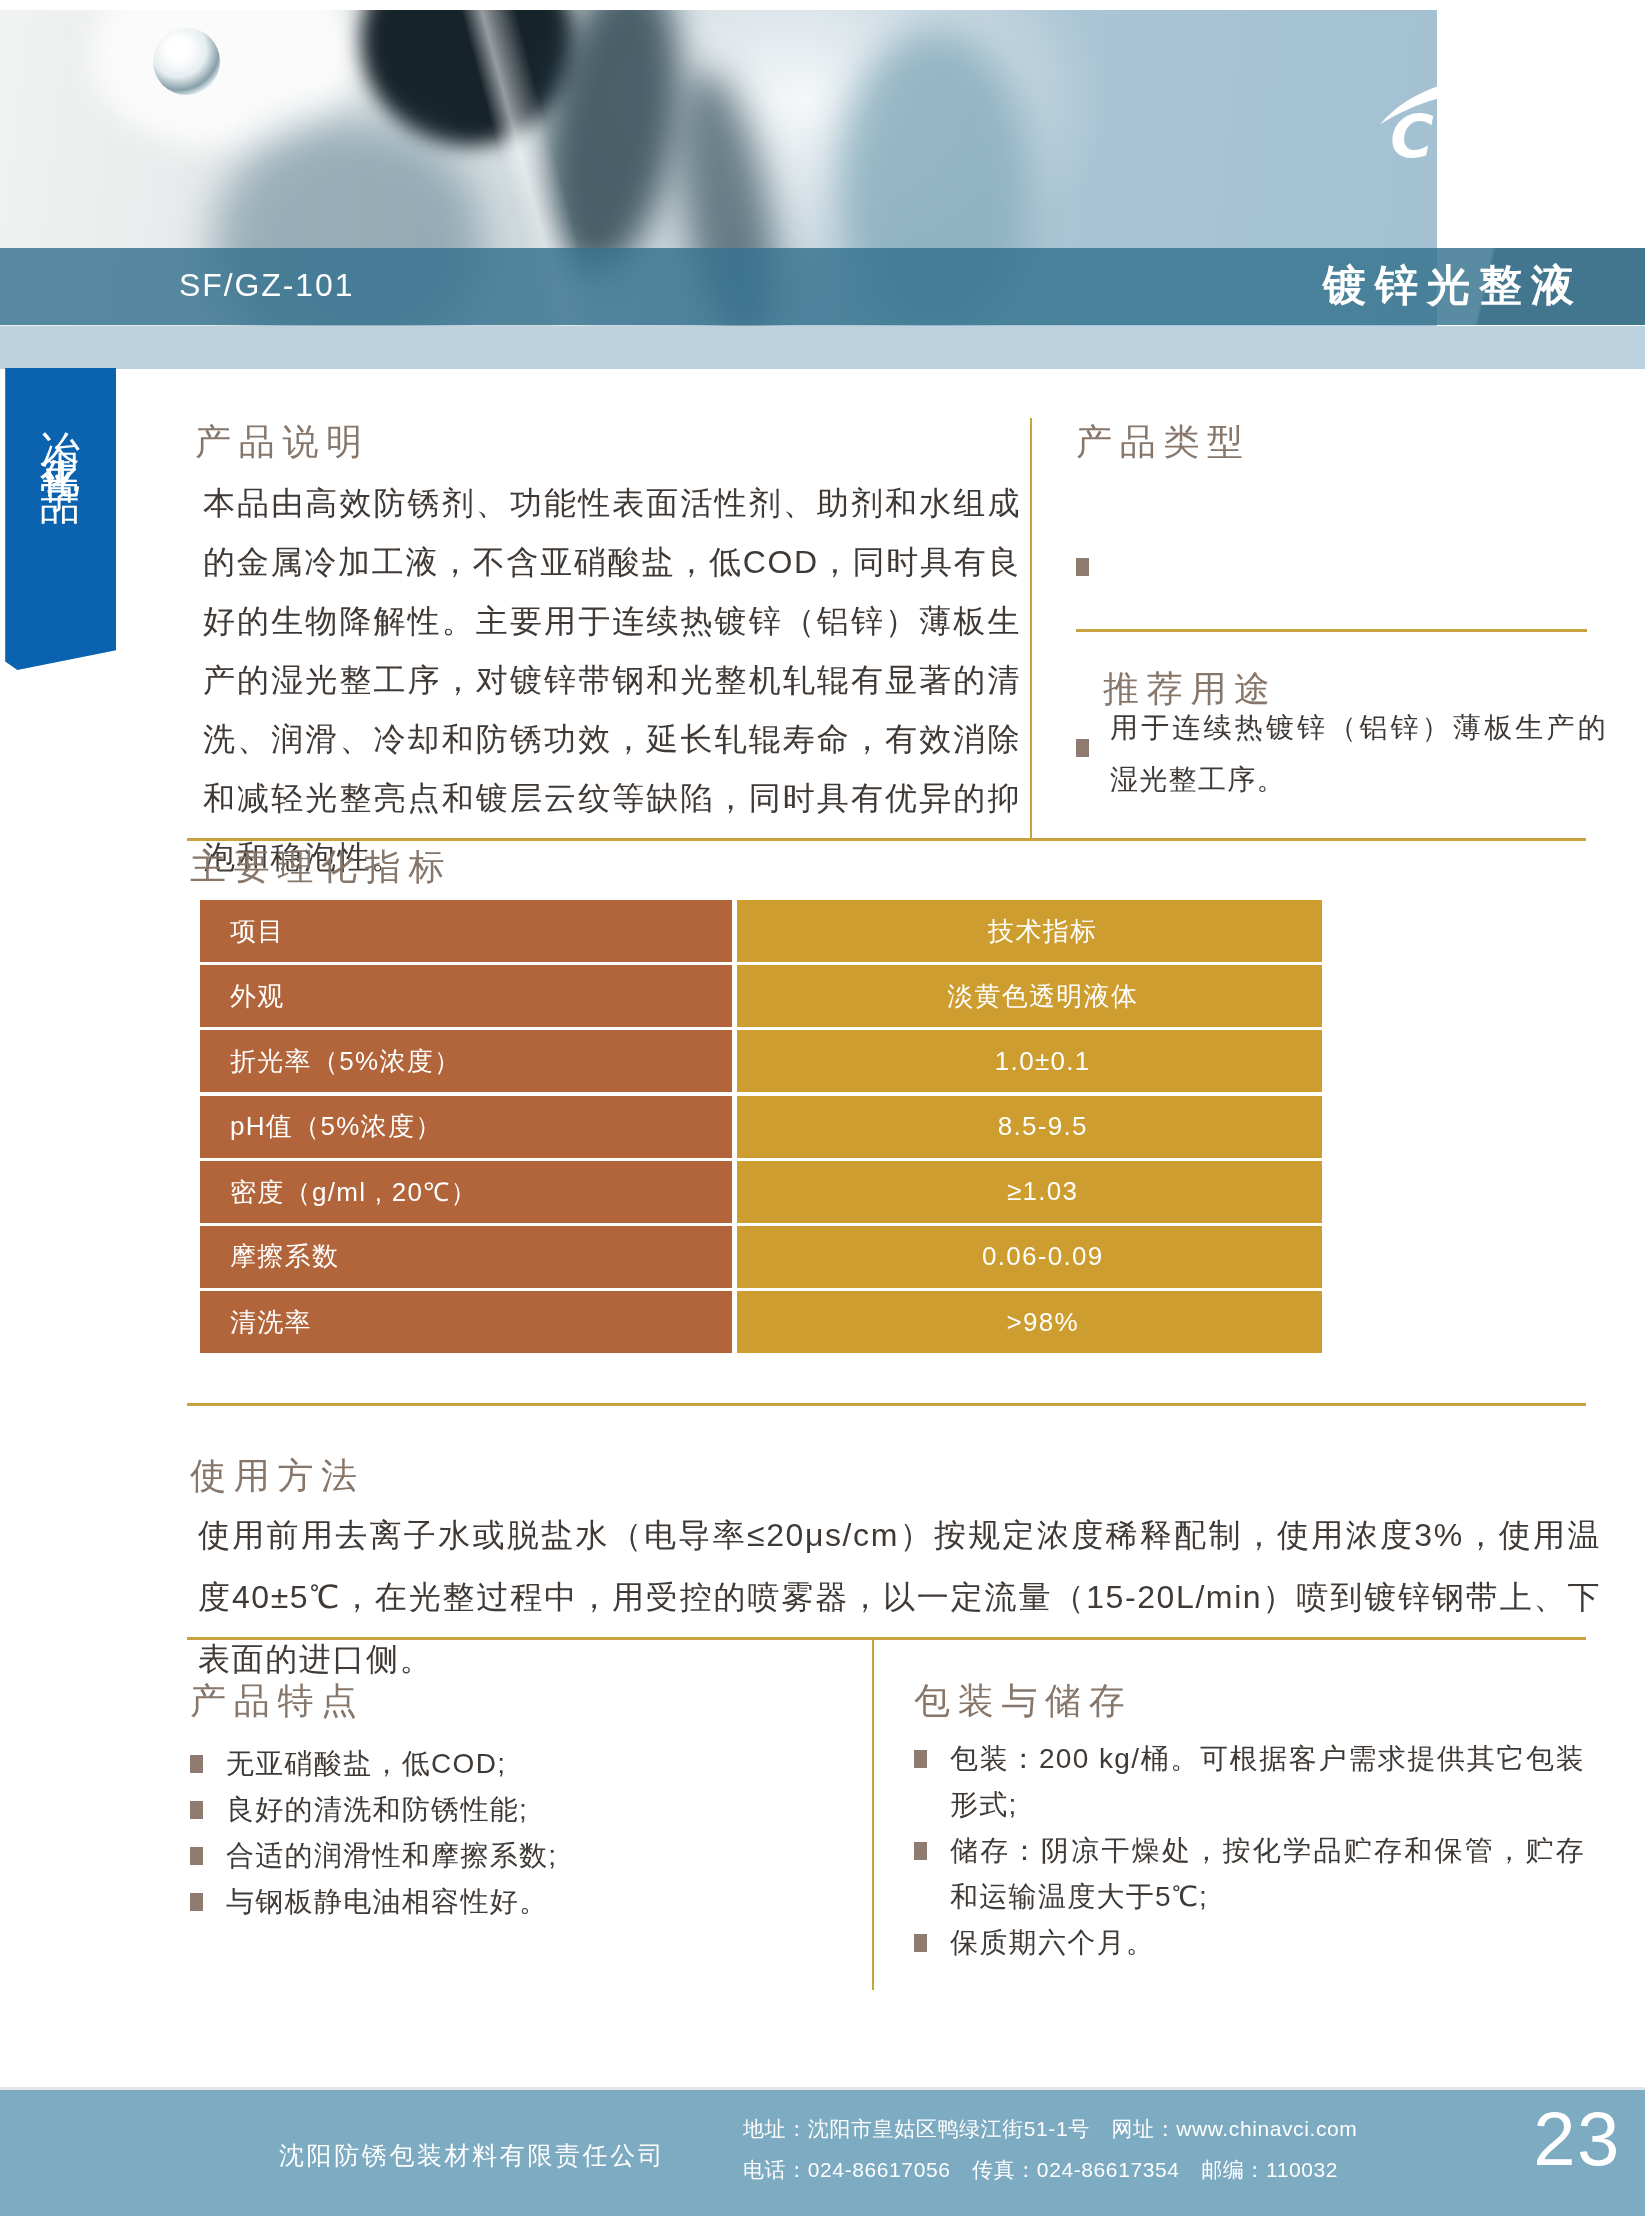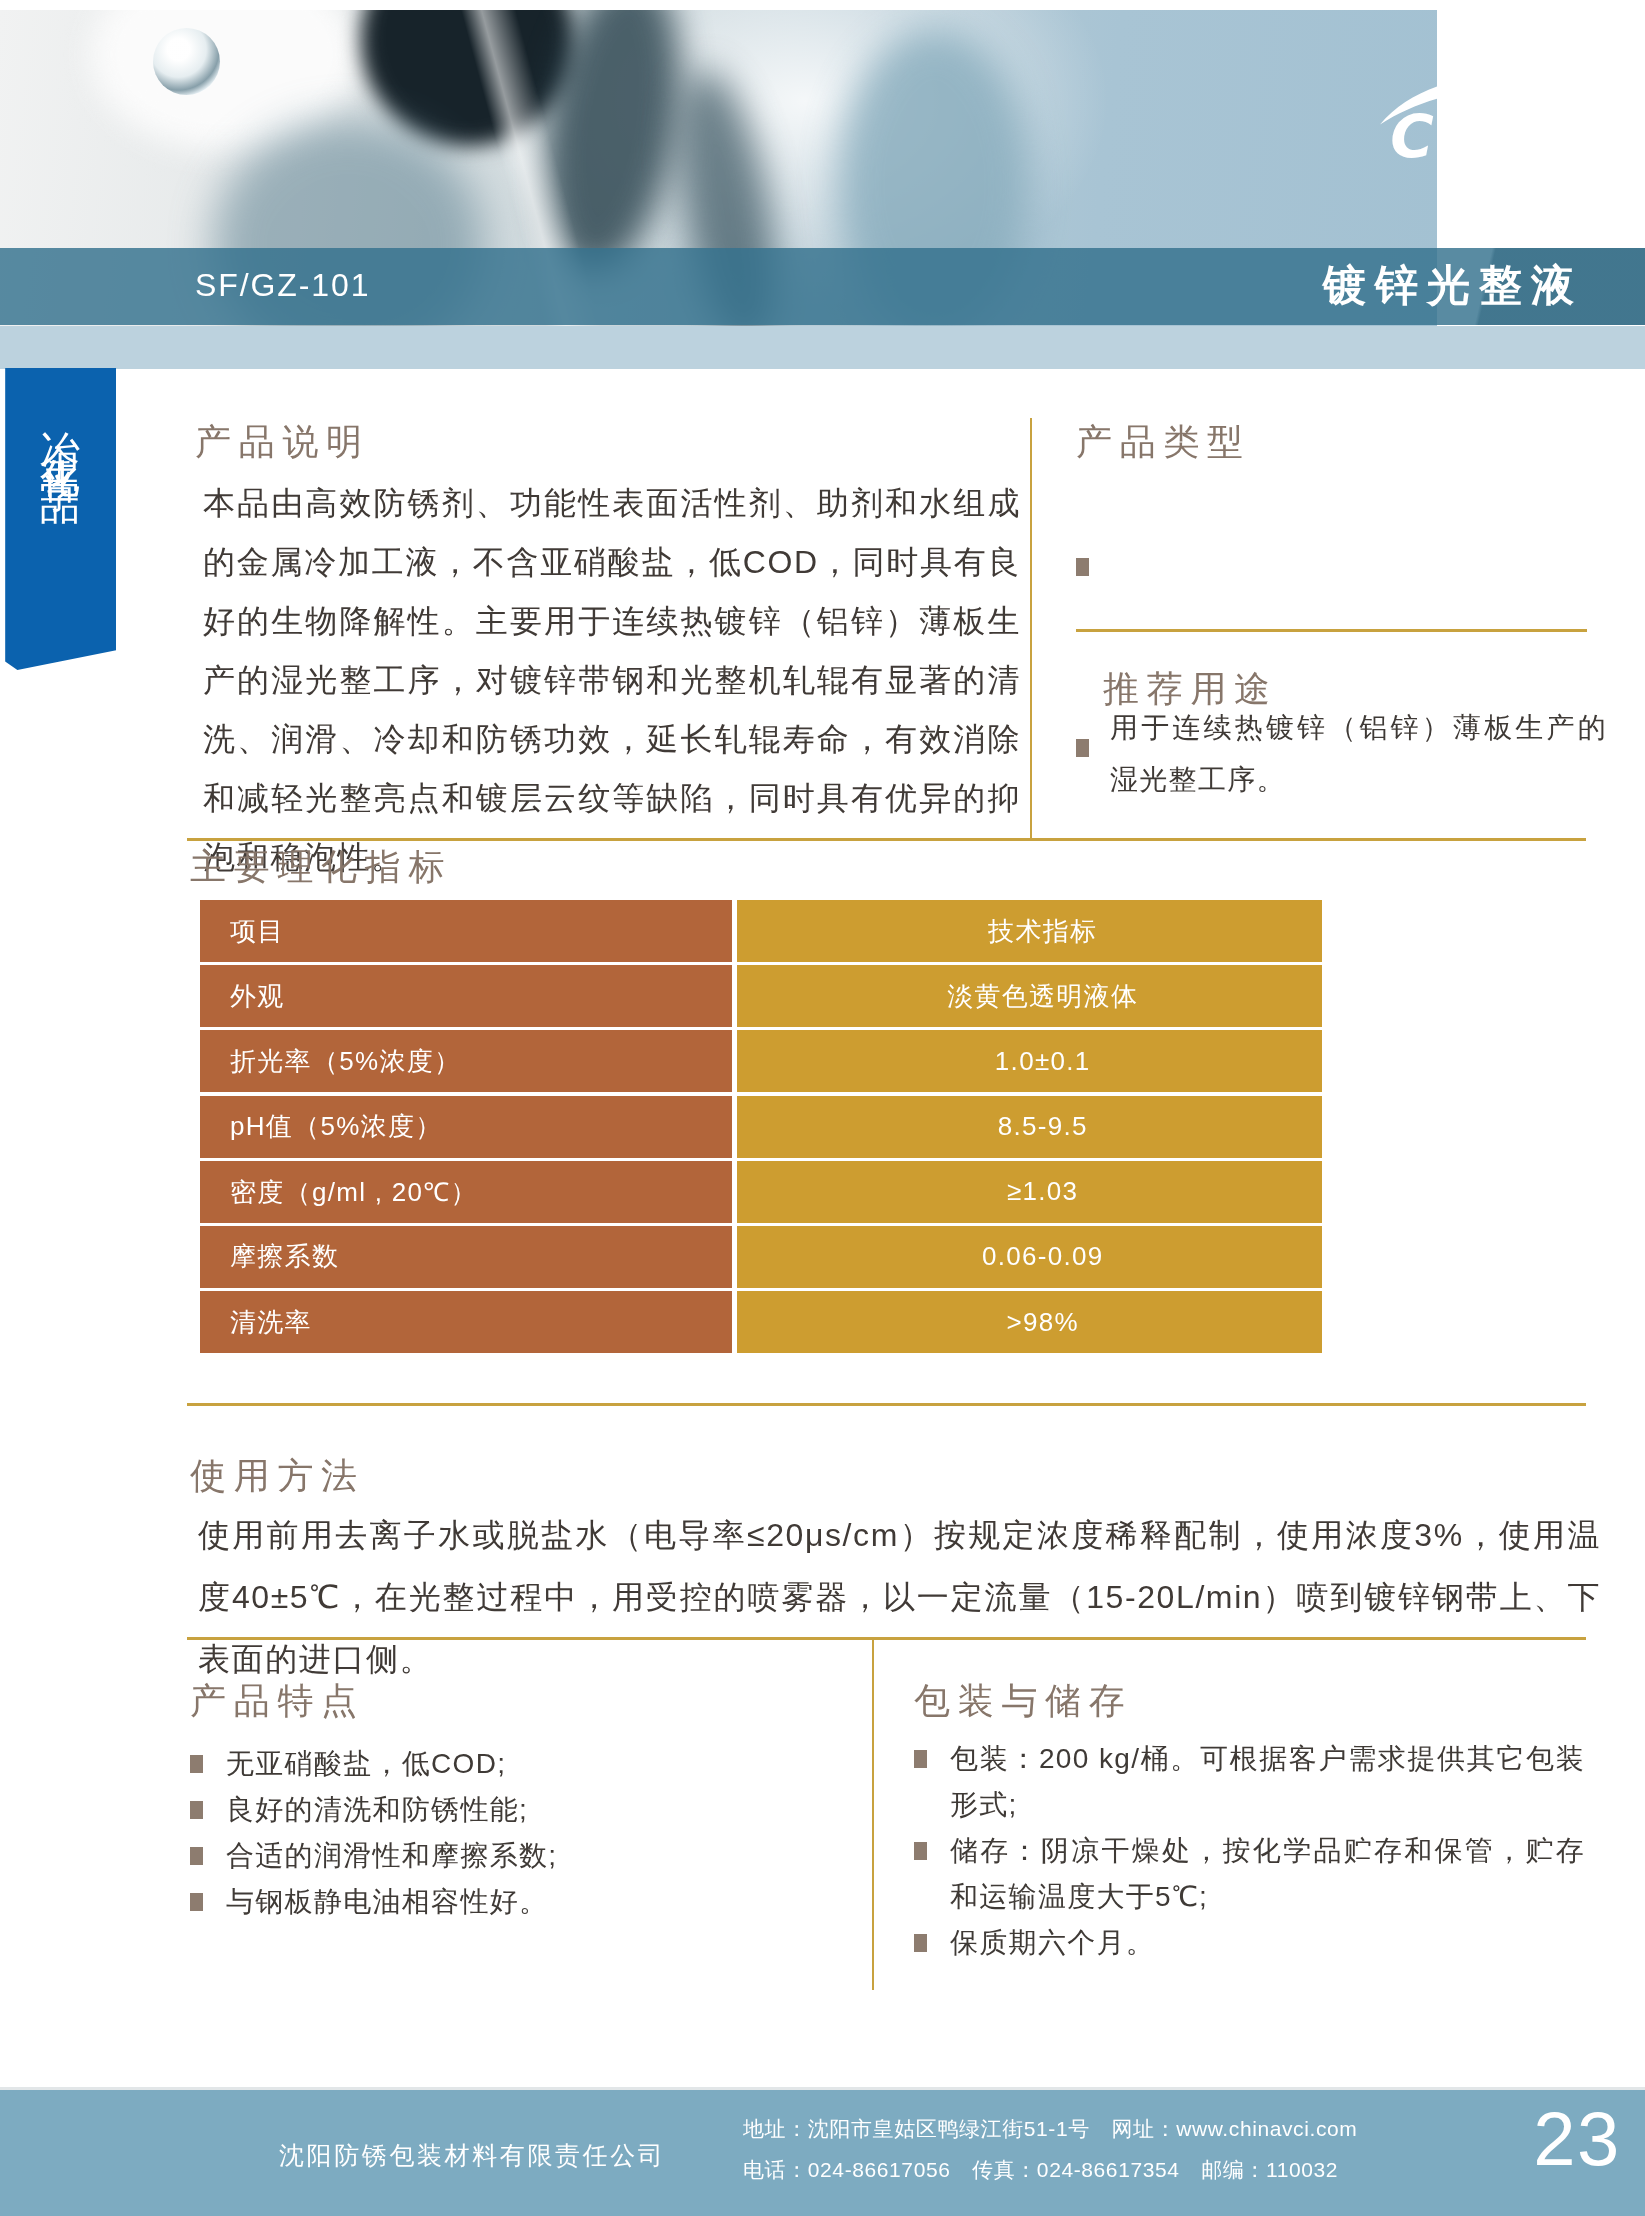--- a/index.html
+++ b/index.html
@@ -32,21 +32,21 @@
   
   .teal-band{
     position:absolute;left:0;top:248px;width:1645px;height:77px;
     background:rgba(53,114,141,0.82);
   }
   .teal-band .dark-corner{
     position:absolute;right:0;top:0;width:361px;height:77px;
     background:linear-gradient(103deg,transparent 55%,rgba(23,80,106,0.35) 56%);
   }
   .product-code{
-    position:absolute;left:195px;top:50%;transform:translateY(-54%);
+    position:absolute;left:179px;top:50%;transform:translateY(-54%);
     color:#fff;font-size:32px;letter-spacing:1.9px;
   }
   .product-title{
     position:absolute;right:62px;top:50%;transform:translateY(-52%);
     color:#fff;font-size:43px;font-weight:700;letter-spacing:9px;
   }
   .light-band{position:absolute;left:0;top:326px;width:1645px;height:43px;background:#bcd2de;}
   
   .side-tab{
     position:absolute;left:5.2px;top:368px;width:111px;height:302px;background:#0b62ae;

